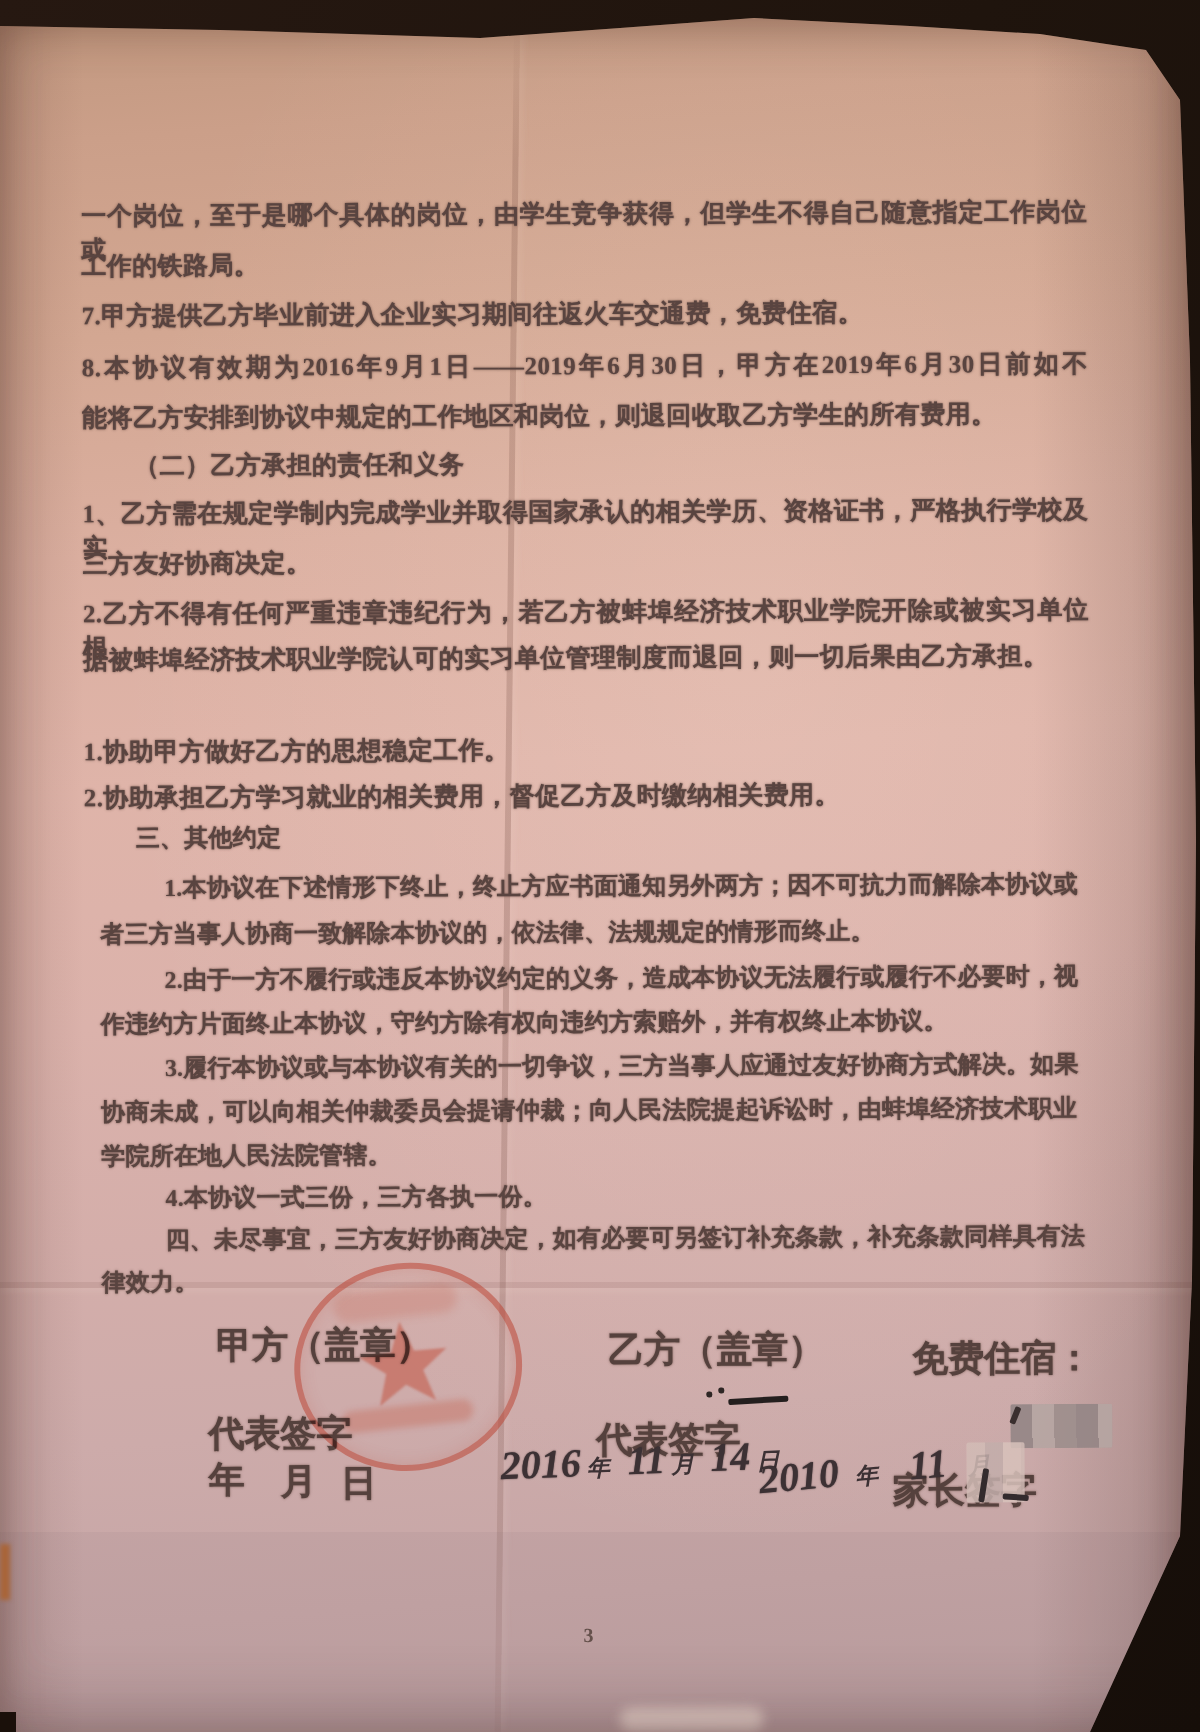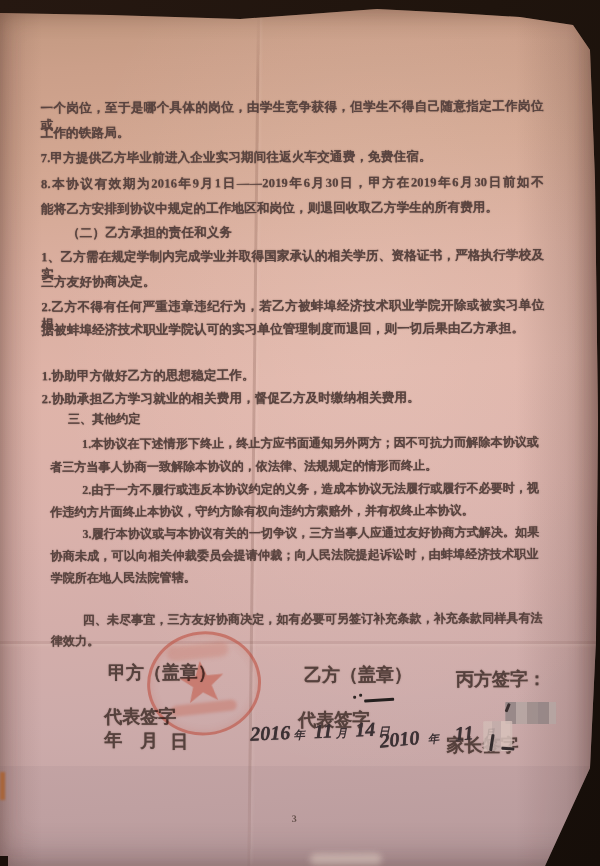--- a/index.html
+++ b/index.html
@@ -102,26 +102,27 @@
       <div class="ln up" style="left:42px; top:367px;">1.协助甲方做好乙方的思想稳定工作。</div>
       <div class="ln up" style="left:42px; top:390px;">2.协助承担乙方学习就业的相关费用，督促乙方及时缴纳相关费用。</div>
       <div class="ln lo" style="left:68px; top:400px;margin-top:10px;">三、其他约定</div>
       <div class="ln lo" style="left:82px; top:435px;">1.本协议在下述情形下终止，终止方应书面通知另外两方；因不可抗力而解除本协议或</div>
       <div class="ln lo" style="left:50px; top:458px;">者三方当事人协商一致解除本协议的，依法律、法规规定的情形而终止。</div>
       <div class="ln lo" style="left:82px; top:481px;">2.由于一方不履行或违反本协议约定的义务，造成本协议无法履行或履行不必要时，视</div>
       <div class="ln lo" style="left:50px; top:503px;">作违约方片面终止本协议，守约方除有权向违约方索赔外，并有权终止本协议。</div>
       <div class="ln lo" style="left:82px; top:525px;">3.履行本协议或与本协议有关的一切争议，三方当事人应通过友好协商方式解决。如果</div>
       <div class="ln lo j2" style="left:50px; top:547px;">协商未成，可以向相关仲裁委员会提请仲裁；向人民法院提起诉讼时，由蚌埠经济技术职业</div>
       <div class="ln lo" style="left:50px; top:569px;text-align:right;">学院所在地人民法院管辖。</div>
+      <div class="ln lo" style="left:82px; top:590px;">4.本协议一式三份，三方各执一份。</div>
       <div class="ln lo" style="left:82px; top:611px;">四、未尽事宜，三方友好协商决定，如有必要可另签订补充条款，补充条款同样具有法</div>
       <div class="ln lo" style="left:50px; top:632px;">律效力。</div>
 
       <div class="sig" style="left:107px; top:660px;">甲方（盖章）</div>
       <div class="sig" style="left:303px; top:663px;">乙方（盖章）</div>
-      <div class="sig" style="left:455px; top:668px;">丙方签字：</div>
+      <div class="sig" style="left:455px; top:668px;">免费住宿：</div>
 
       <div class="sig" style="left:103px; top:704px;">代表签字</div>
       <div class="sig" style="left:297px; top:708px;">代表签字</div>
       <div class="sig" style="left:445px; top:734px;">家长签字</div>
 
       <div class="sig" style="left:103px; top:727px;">年</div>
       <div class="sig" style="left:139px; top:728px;">月</div>
       <div class="sig" style="left:169px; top:729px;">日</div>
 
       <div class="hw" style="left:249px; top:721px; gap:3px; transform:rotate(-2deg);">

